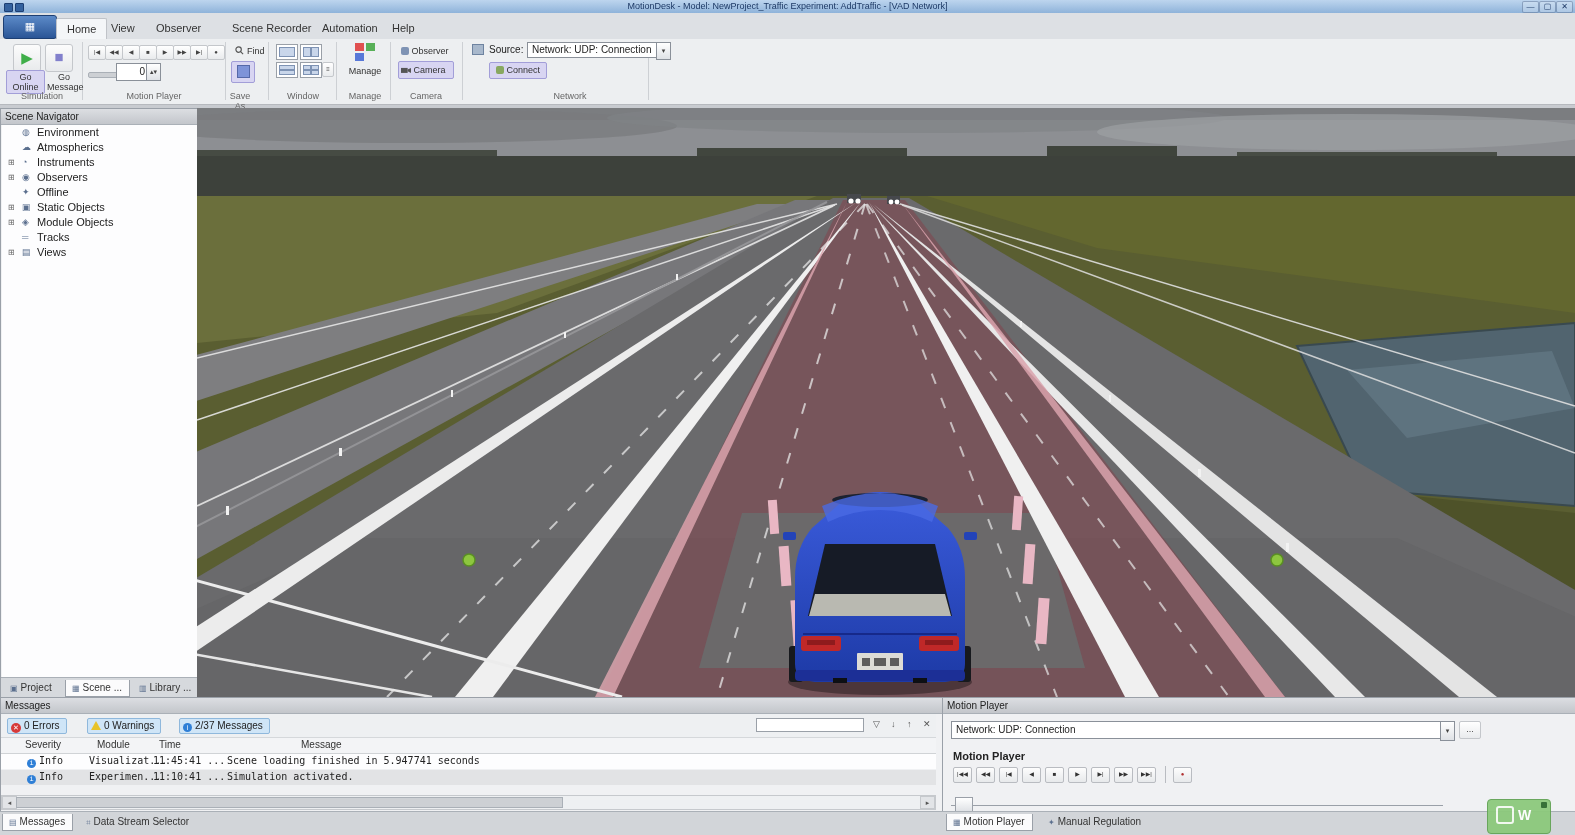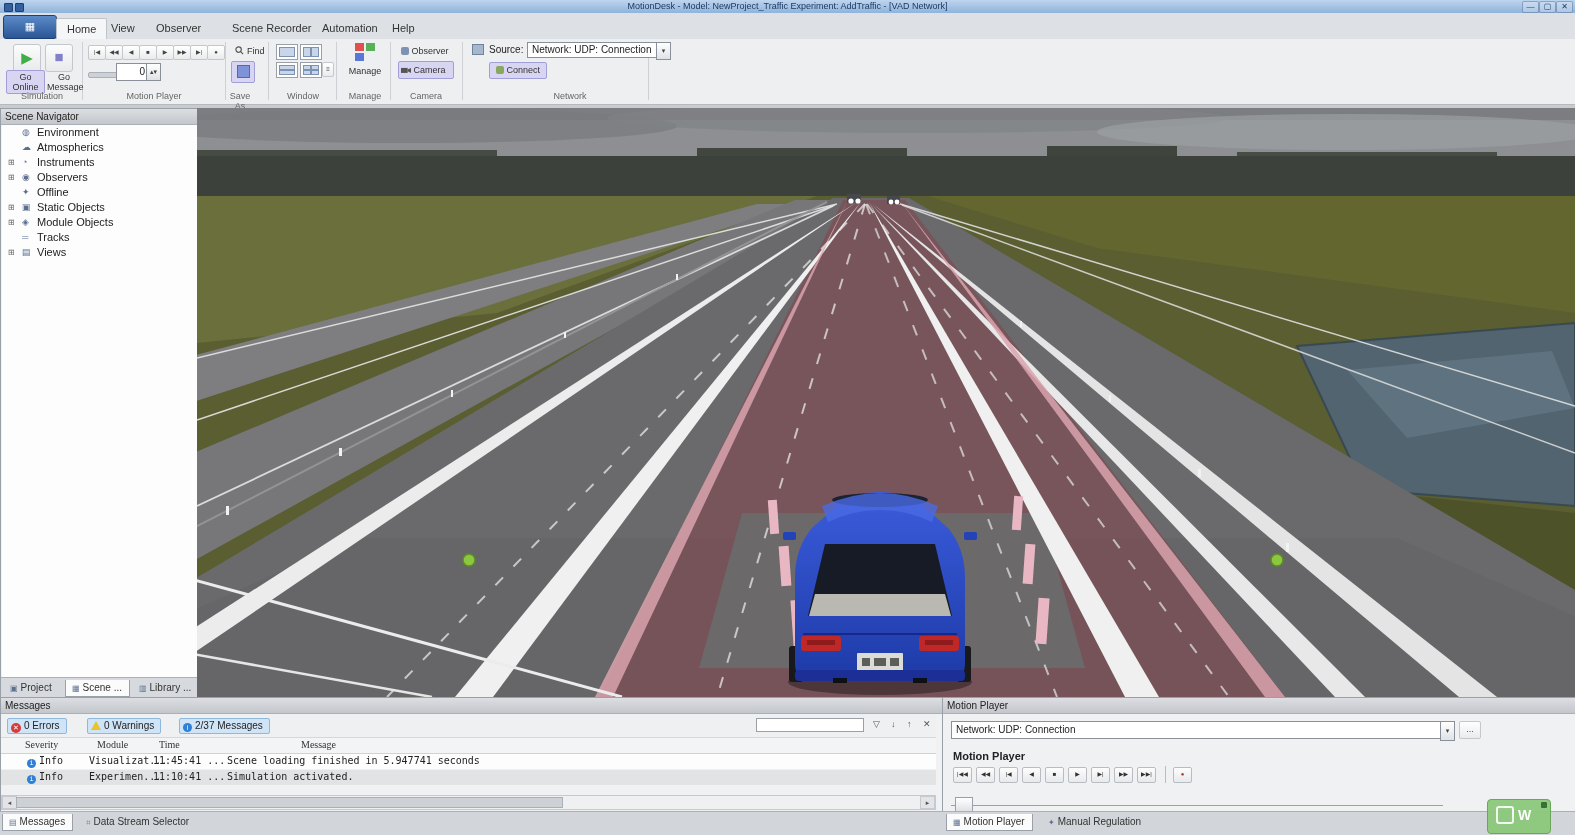--- a/index.html
+++ b/index.html
@@ -53,21 +53,21 @@
   .tico{position:absolute;left:20px;top:0;width:12px;font-size:9px;color:#5b6f8e;}
   .tlabel{position:absolute;left:35px;top:0;}
   
   .dtab{position:absolute;top:2px;height:16px;line-height:16px;font-size:10px;color:#333;
     padding:0 7px 0 6px;white-space:nowrap;}
   .dtab.sel{background:#fbfbfc;border:1px solid #9aa0a8;border-top:none;}
   .dtab .dico{font-size:8px;color:#5b6f8e;margin-right:3px;}
   
   .chipmsg{position:absolute;top:4px;height:14px;line-height:14px;font-size:10px;
     background:#cfe5f7;border:1px solid #8fb8dc;border-radius:2px;padding:0 6px 0 3px;}
-  .gridhead{position:absolute;font-size:10px;font-family:Liberation Serif, serif;color:#333;}
+  .gridhead{position:absolute;font-size:10px;font-family:Liberation Sans, sans-serif;color:#333;}
   .gridcell{position:absolute;font-size:10px;font-family:"DejaVu Sans Mono",monospace;color:#222;white-space:nowrap;}
   .sevico{display:inline-block;width:9px;height:9px;border-radius:50%;background:#2f7fd6;color:#fff;
     font-size:7px;line-height:9px;text-align:center;margin-right:3px;vertical-align:-1px;}
   .ico-err{display:inline-block;width:10px;height:10px;border-radius:50%;background:#d63a3a;color:#fff;
     font-size:7px;line-height:10px;text-align:center;margin-right:3px;vertical-align:-1px;}
   .ico-warn{display:inline-block;width:0;height:0;border-left:5px solid transparent;border-right:5px solid transparent;
     border-bottom:9px solid #e8c329;margin-right:3px;vertical-align:-1px;}
   .hscroll{position:absolute;height:13px;background:#eef0f2;border:1px solid #c6c9cd;}
   .hthumb{position:absolute;top:1px;height:9px;background:#cdd0d4;border:1px solid #aab0b7;}
   .harrow{position:absolute;top:0;width:13px;height:11px;font-size:7px;line-height:11px;text-align:center;

